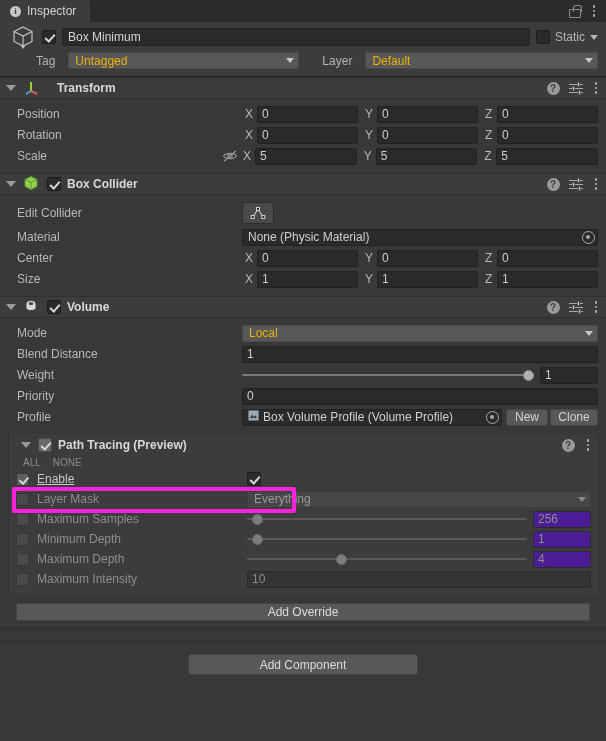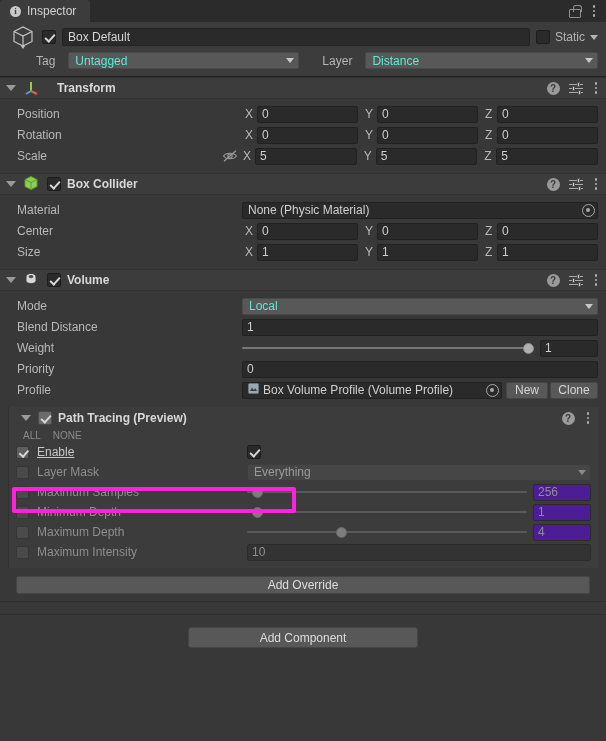--- a/index.html
+++ b/index.html
@@ -76,21 +76,21 @@
   .static-lbl { color: #b4b4b4; font-size: 12px; }
   .caret-dn {
     width: 0; height: 0; border-left: 4px solid transparent;
     border-right: 4px solid transparent; border-top: 5px solid #b4b4b4;
   }
   .objrow2 { display: flex; align-items: center; gap: 13px; margin-top: 5px; padding-left: 28px; }
   .inline-lbl { color: #b4b4b4; font-size: 12px; white-space: nowrap; }
   .dropdown {
     height: 17px; background: #585858; border: 1px solid #4a4a4a;
     border-radius: 2px; display: flex; align-items: center;
-    padding: 0 4px 0 6px; color: #5eead4; font-size: 12px; position: relative;
+    padding: 0 4px 0 6px; color: #eab308; font-size: 12px; position: relative;
   }
   .dropdown .dd-caret {
     margin-left: auto; width: 0; height: 0;
     border-left: 4px solid transparent; border-right: 4px solid transparent;
     border-top: 5px solid #c8c8c8;
   }
 
   
   .comp-head {
     height: 22px; background: #3c3c3c; display: flex; align-items: center;
@@ -266,36 +266,36 @@
     <div class="objrow1">
       <span class="prefab-ic">
         <svg width="26" height="26" viewBox="0 0 26 26">
           <path d="M4 7.5 L13 3 L22 7.5 L22 17.5 L13 22 L4 17.5 Z" fill="none" stroke="#c4c4c4" stroke-width="1.2"></path>
           <path d="M4 7.5 L13 12 L22 7.5" fill="none" stroke="#c4c4c4" stroke-width="1.2"></path>
           <path d="M13 12 L13 22" fill="none" stroke="#c4c4c4" stroke-width="1.2"></path>
           <path d="M11 22 L15 22 L13 25 Z" fill="#c4c4c4"></path>
         </svg>
       </span>
       <span class="cbx on"></span>
-      <span class="namefield">Box Default</span>
+      <span class="namefield">Box Minimum</span>
       <span class="static-wrap">
         <span class="cbx"></span>
         <span class="static-lbl">Static</span>
         <span class="caret-dn"></span>
       </span>
     </div>
     <div class="objrow2">
       <span class="inline-lbl">Tag</span>
       <span class="dropdown" style="width:231px">
         <span>Untagged</span>
         <span class="dd-caret"></span>
       </span>
       <span class="inline-lbl" style="margin-left:10px">Layer</span>
       <span class="dropdown" style="flex:1">
-        <span>Distance</span>
+        <span>Default</span>
         <span class="dd-caret"></span>
       </span>
     </div>
   </div>
 
   <div class="comp-head">
     <span class="foldout"></span>
     <span>
       <svg width="16" height="16" viewBox="0 0 16 16">
         <line x1="8" y1="12" x2="8" y2="3" stroke="#9acd32" stroke-width="2"></line>
@@ -386,20 +386,31 @@
           <b></b>
         </span>
       <span class="kebab">
           <i></i>
           <i></i>
           <i></i>
         </span>
     </span>
   </div>
   <div class="comp-body">
+    <div class="row" style="height:26px">
+      <span class="lbl">Edit Collider</span>
+      <span class="editbtn">
+        <svg width="18" height="16" viewBox="0 0 18 16">
+          <path d="M4 12 L9 4 L14 12" fill="none" stroke="#c8c8c8" stroke-width="1.1"></path>
+          <rect x="2.2" y="10.5" width="3" height="3" fill="#2a2a2a" stroke="#d0d0d0" stroke-width="1"></rect>
+          <rect x="7.5" y="2.5" width="3" height="3" fill="#2a2a2a" stroke="#d0d0d0" stroke-width="1"></rect>
+          <rect x="12.8" y="10.5" width="3" height="3" fill="#2a2a2a" stroke="#d0d0d0" stroke-width="1"></rect>
+        </svg>
+      </span>
+    </div>
     <div class="row">
       <span class="lbl">Material</span>
       <span class="objfield">
         <span class="otext">None (Physic Material)</span>
         <span class="target-ic"></span>
       </span>
     </div>
     <div class="row">
       <span class="lbl">Center</span>
       <span class="vec3">

